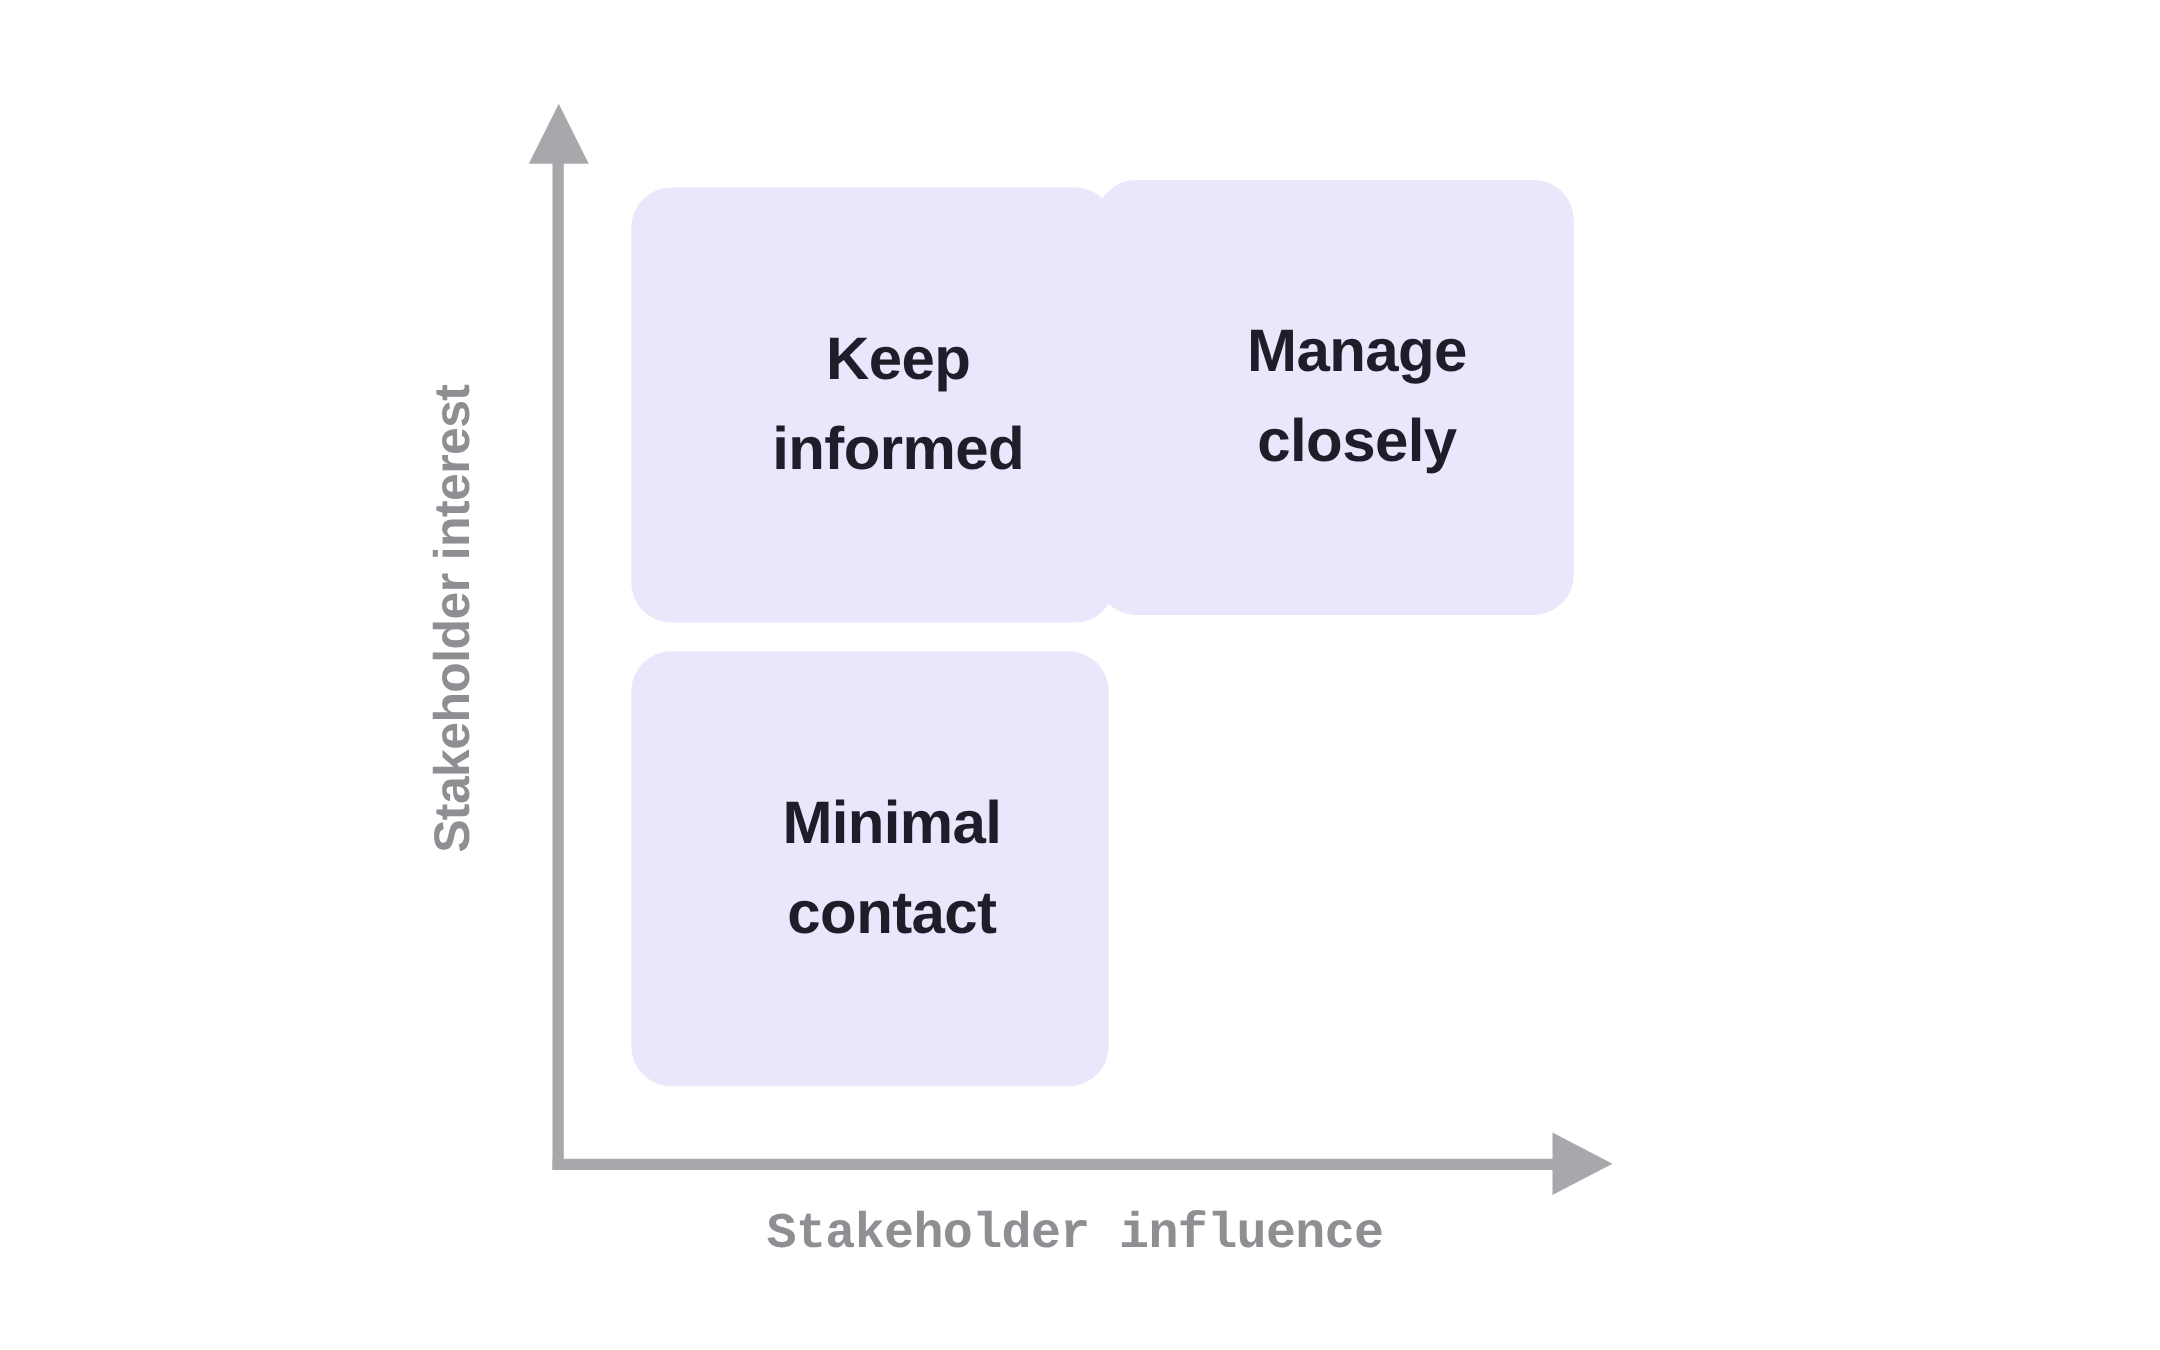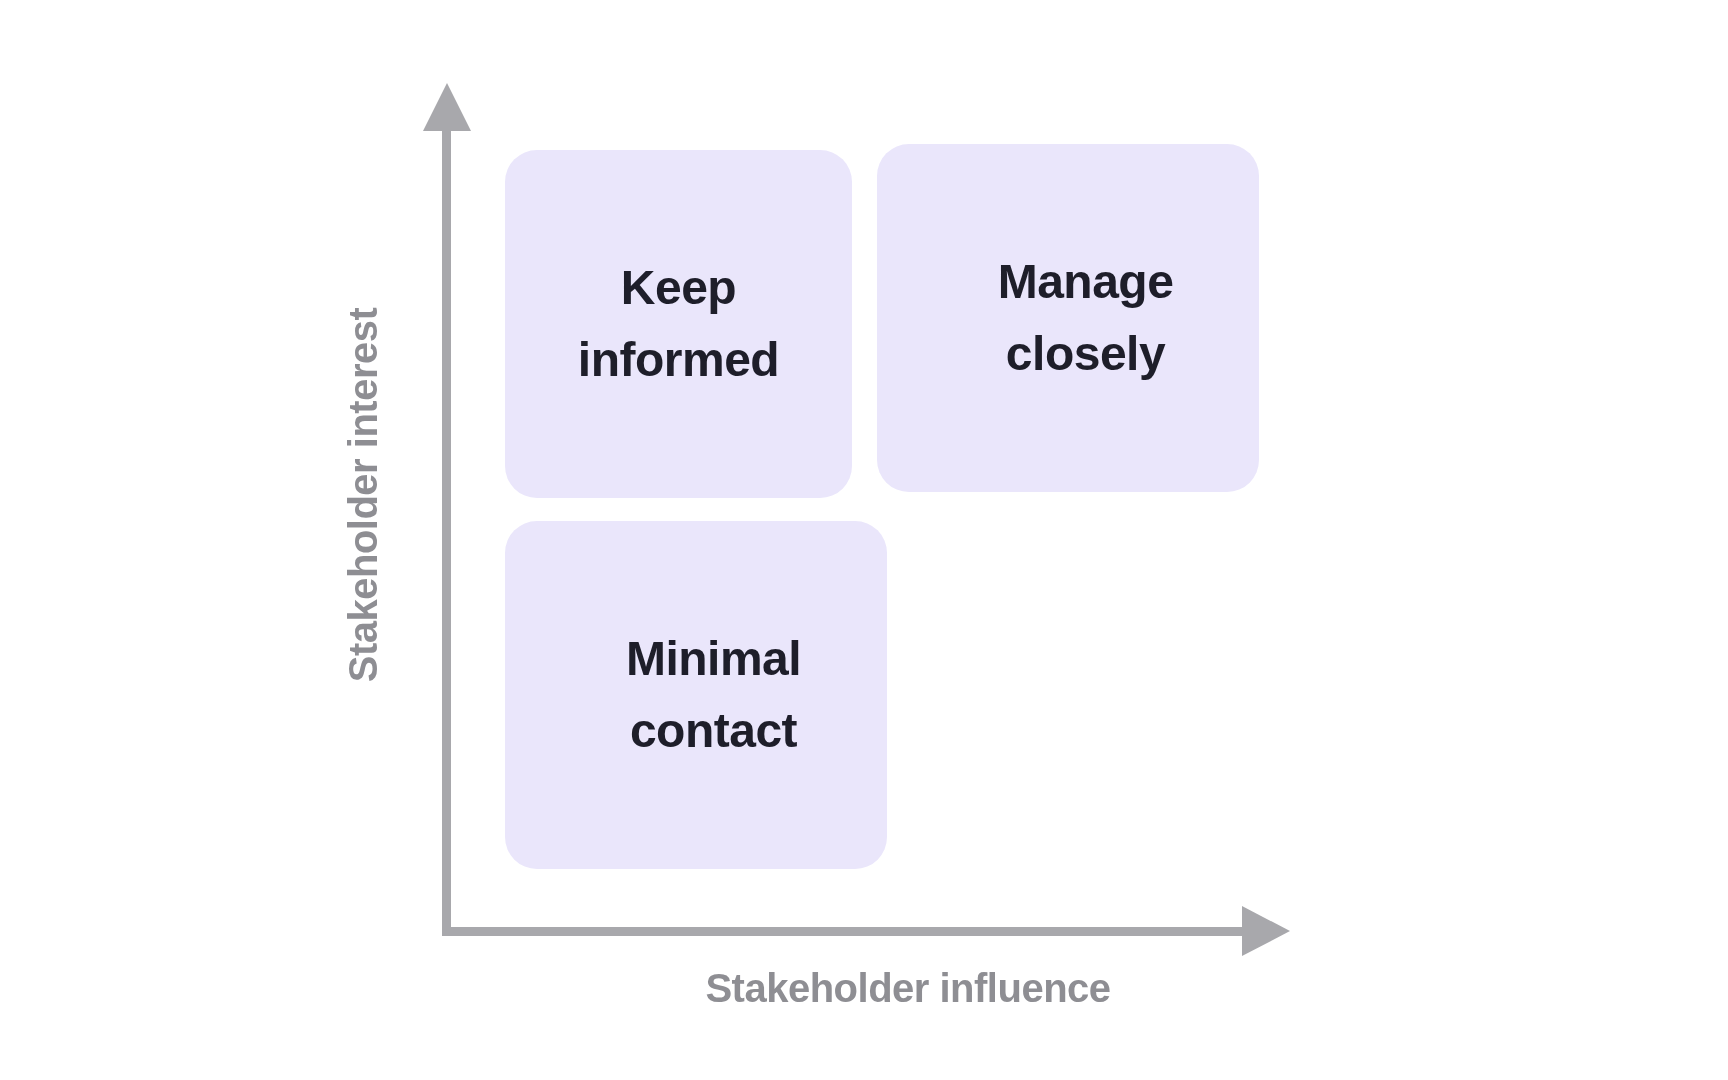--- a/index.html
+++ b/index.html
@@ -62,37 +62,38 @@
     color: #8e8e93;
     letter-spacing: -0.5px;
     white-space: nowrap;
   }
   .y-label {
     left: 363px;
     top: 495px;
     transform: translate(-50%, -50%) rotate(-90deg);
   }
   .x-label {
-    left: 908px;
+    left: 860px;
     top: 988px;
     transform: translate(-50%, -50%);
+    font-family: Liberation Mono, monospace;
   }
 
   
   .quadrant {
     position: absolute;
     width: 347px;
     height: 348px;
     background: #eae6fb;
     border-radius: 32px;
     display: flex;
     align-items: center;
     justify-content: center;
   }
-  .q-tl { left: 505px; top: 150px; }
+  .q-tl { left: 505px; top: 150px; padding-left: 40px; }
   .q-tr { left: 877px; top: 144px; padding-left: 35px; }
   .q-bl { left: 505px; top: 521px; padding-left: 35px; }
   .q-br { left: 877px; top: 521px; }
 
   .q-label {
     display: block;
     width: min-content;        
     text-align: center;
     font-size: 48px;
     line-height: 72px;

